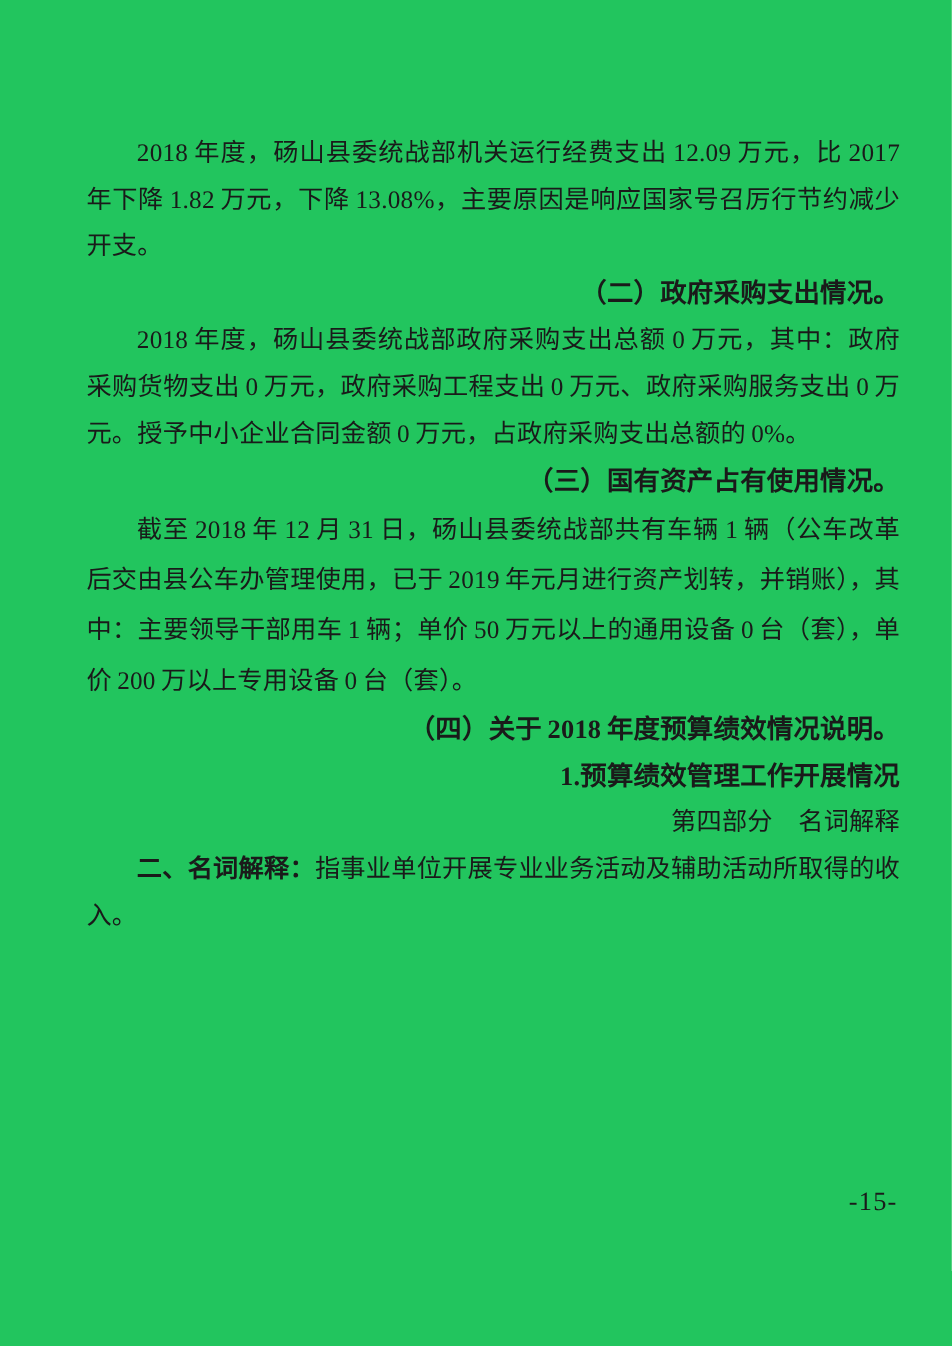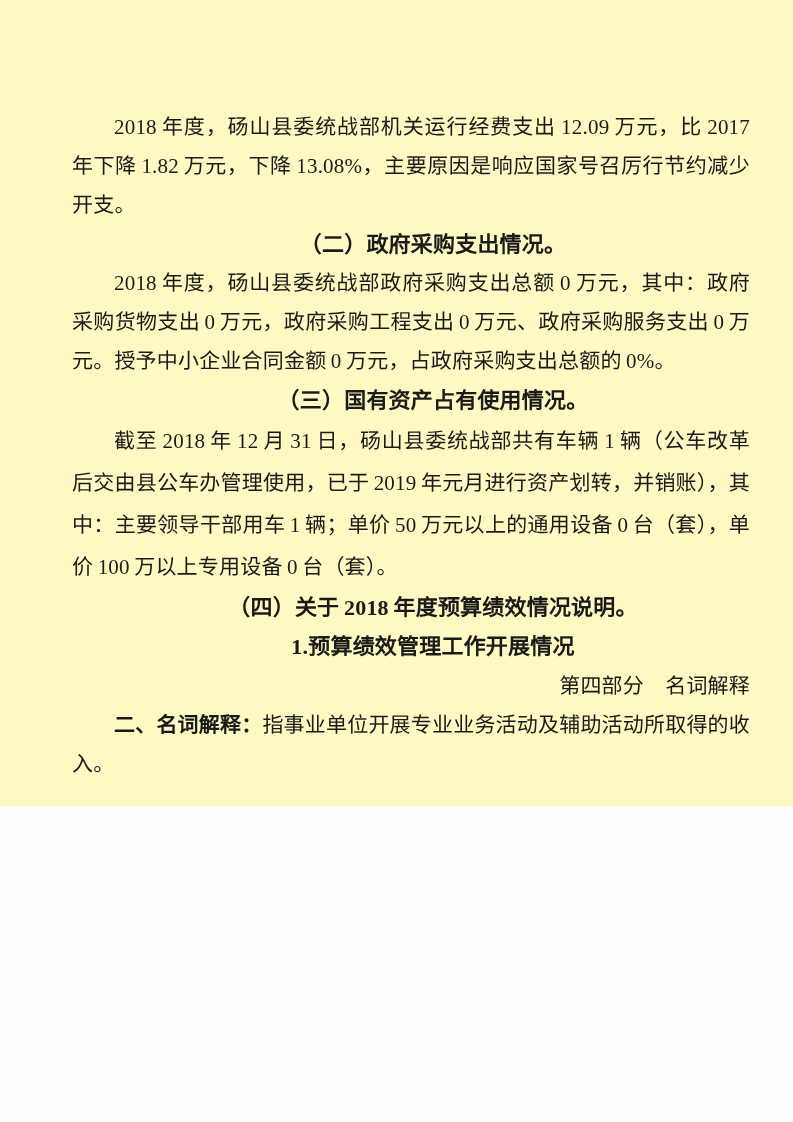--- a/index.html
+++ b/index.html
@@ -5,43 +5,43 @@
   * { margin: 0; padding: 0; box-sizing: border-box; }
   html, body { width: 793px; height: 1122px; }
   body {
     background: #fefefe;
     color: #1a1a1a;
     font-family: "Liberation Serif", "DejaVu Serif", serif;
   }
   .sheet {
     position: relative;
     width: 793px;
-    height: 806px;
-    background: #fef9c3;
+    height: 1122px;
+    background: #22c55e;
     overflow: hidden;
   }
   .doc {
     position: absolute;
     left: 72px;
     top: 108px;
     width: 678px;
   }
   .para {
     font-size: 21px;
     line-height: 39px;
     text-align: justify;
     text-indent: 2em;
     letter-spacing: 0.2px;
     word-spacing: -1px;
   }
   .para-assets { line-height: 42px; }
   .heading {
     font-weight: bold;
     font-size: 22px;
-    text-align: center;
+    text-align: right;
   }
   .part-title {
     font-family: "Liberation Sans", "DejaVu Sans", sans-serif;
     font-weight: normal;
     text-align: right;
   }
   .term-label {
     font-family: "Liberation Sans", "DejaVu Sans", sans-serif;
     font-weight: bold;
   }
@@ -63,21 +63,21 @@
   <main class="doc">
 
     <p class="para">2018 年度，砀山县委统战部机关运行经费支出 12.09 万元，比 2017 年下降 1.82 万元，下降 13.08%，主要原因是响应国家号召厉行节约减少开支。</p>
 
     <p class="para heading">（二）政府采购支出情况。</p>
 
     <p class="para">2018 年度，砀山县委统战部政府采购支出总额 0 万元，其中：政府采购货物支出 0 万元，政府采购工程支出 0 万元、政府采购服务支出 0 万元。授予中小企业合同金额 0 万元，占政府采购支出总额的 0%。</p>
 
     <p class="para heading">（三）国有资产占有使用情况。</p>
 
-    <p class="para para-assets">截至 2018 年 12 月 31 日，砀山县委统战部共有车辆 1 辆（公车改革后交由县公车办管理使用，已于 2019 年元月进行资产划转，并销账），其中：主要领导干部用车 1 辆；单价 50 万元以上的通用设备 0 台（套），单价 100 万以上专用设备 0 台（套）。</p>
+    <p class="para para-assets">截至 2018 年 12 月 31 日，砀山县委统战部共有车辆 1 辆（公车改革后交由县公车办管理使用，已于 2019 年元月进行资产划转，并销账），其中：主要领导干部用车 1 辆；单价 50 万元以上的通用设备 0 台（套），单价 200 万以上专用设备 0 台（套）。</p>
 
     <p class="para heading">（四）关于 2018 年度预算绩效情况说明。</p>
 
     <p class="para heading">1.预算绩效管理工作开展情况</p>
 
 
     <p class="para part-title">第四部分　名词解释</p>
 
 
     <p class="para"><span class="term-label">二、名词解释：</span><span>指事业单位开展专业业务活动及辅助活动所取得的收入。</span></p>

